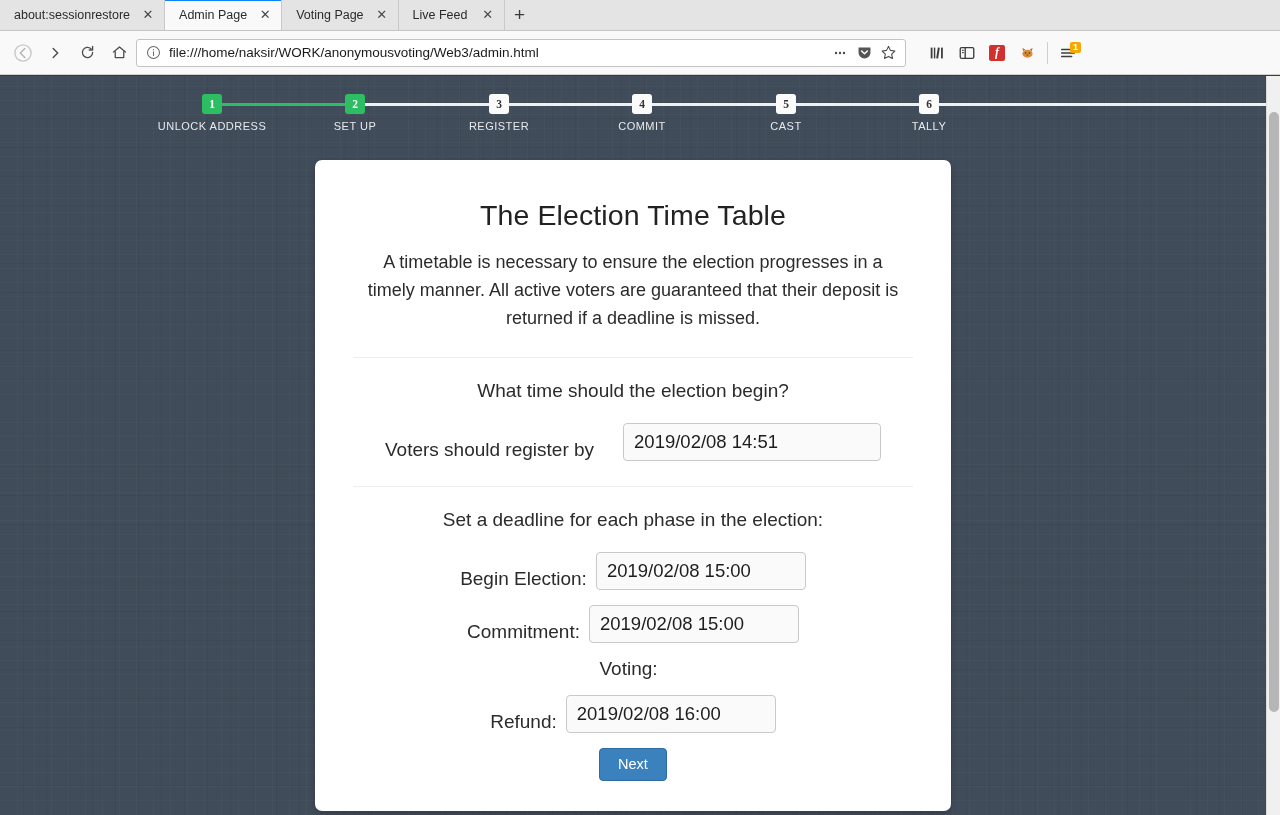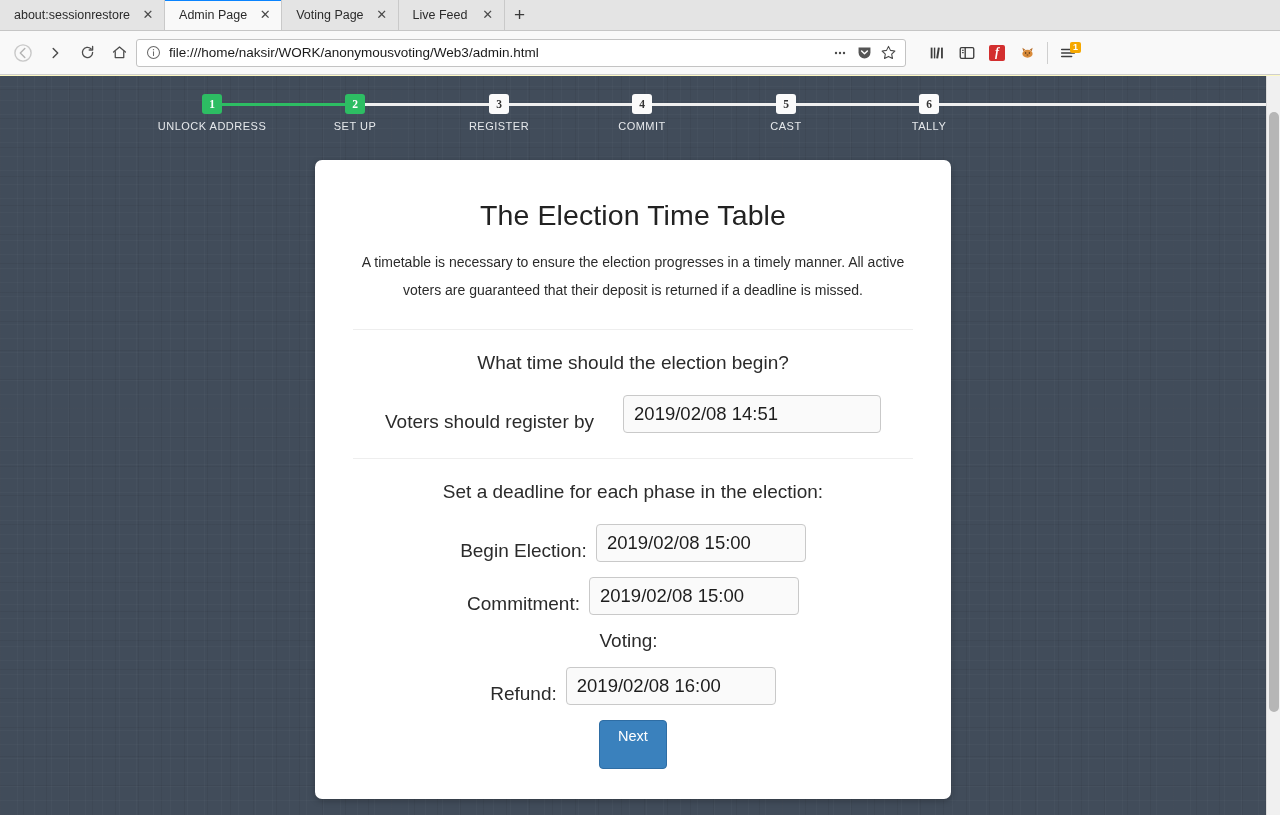--- a/index.html
+++ b/index.html
@@ -9,21 +9,21 @@
     height: 815px;
     overflow: hidden;
     font-family: "Liberation Sans", sans-serif;
   }
 
   
   .browser {
     width: 1280px;
     height: 815px;
     position: relative;
-    background: #fef9c3;
+    background: #0c4a6e;
     border-radius: 6px;
   }
 
   .tabbar {
     height: 31px;
     background: #e4e4e4;
     display: flex;
     align-items: flex-end;
     padding-left: 0;
     border-bottom: 1px solid #c6c6c6;
@@ -252,21 +252,21 @@
   .card-title {
     text-align: center;
     font-size: 28.5px;
     font-weight: normal;
     color: #222;
     padding: 13px 0 16px;
     letter-spacing: .1px;
   }
   .card-lead {
     text-align: center;
-    font-size: 14px;
+    font-size: 18px;
     line-height: 28px;
     color: #2b2b2b;
     padding: 0 8px;
   }
   .divider {
     border: 0;
     border-top: 1px solid #eeeeee;
     margin: 25px 2px 22px;
   }
   .section-q {
@@ -299,21 +299,21 @@
     outline: none;
   }
   .field-input.w-register { width: 258px; margin-left: 20px; }
   .field-input.w-phase { width: 210px; }
   .btn-row { text-align: center; margin-top: 13px; }
   .btn-next {
     background: #3a81bd;
     border: 1px solid #2e6da4;
     color: #ffffff;
     font-size: 14.5px;
-    padding: 7px 18px 24px;
+    padding: 7px 18px 8px;
     border-radius: 4px;
     font-family: "Liberation Sans", sans-serif;
     cursor: pointer;
   }
 
   
   .scrollbar {
     position: absolute;
     top: 76px; right: 0;
     width: 14px;

